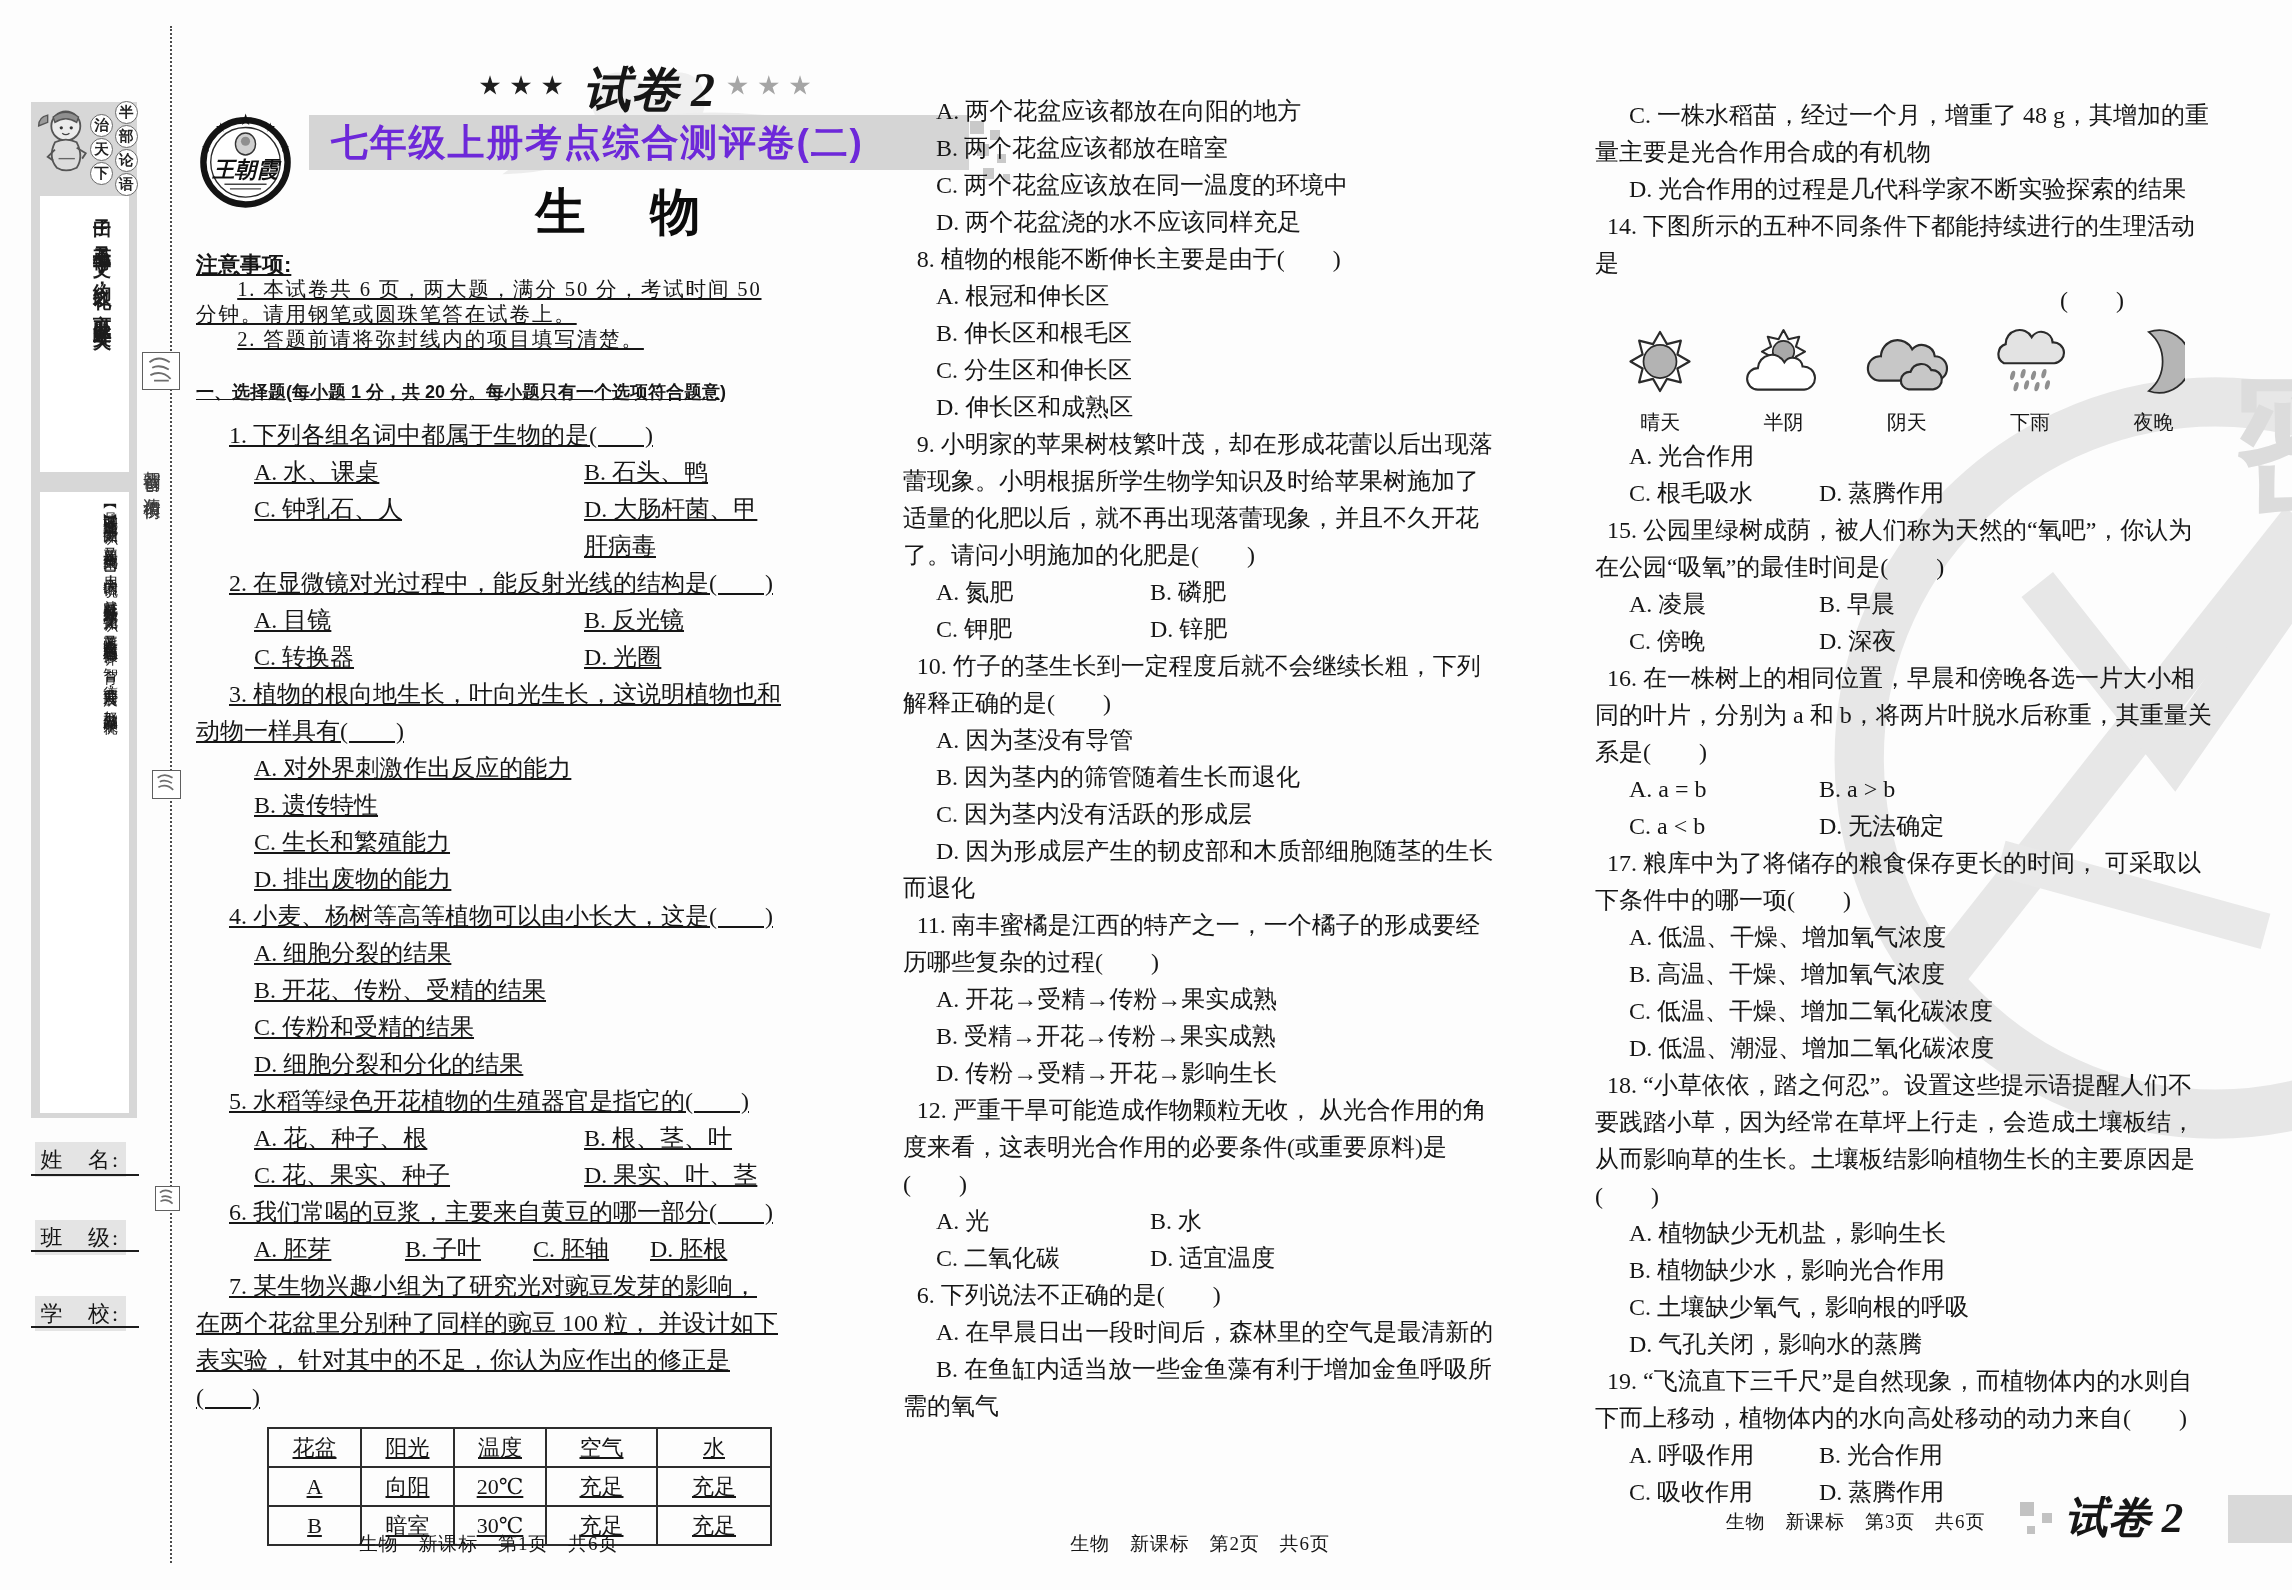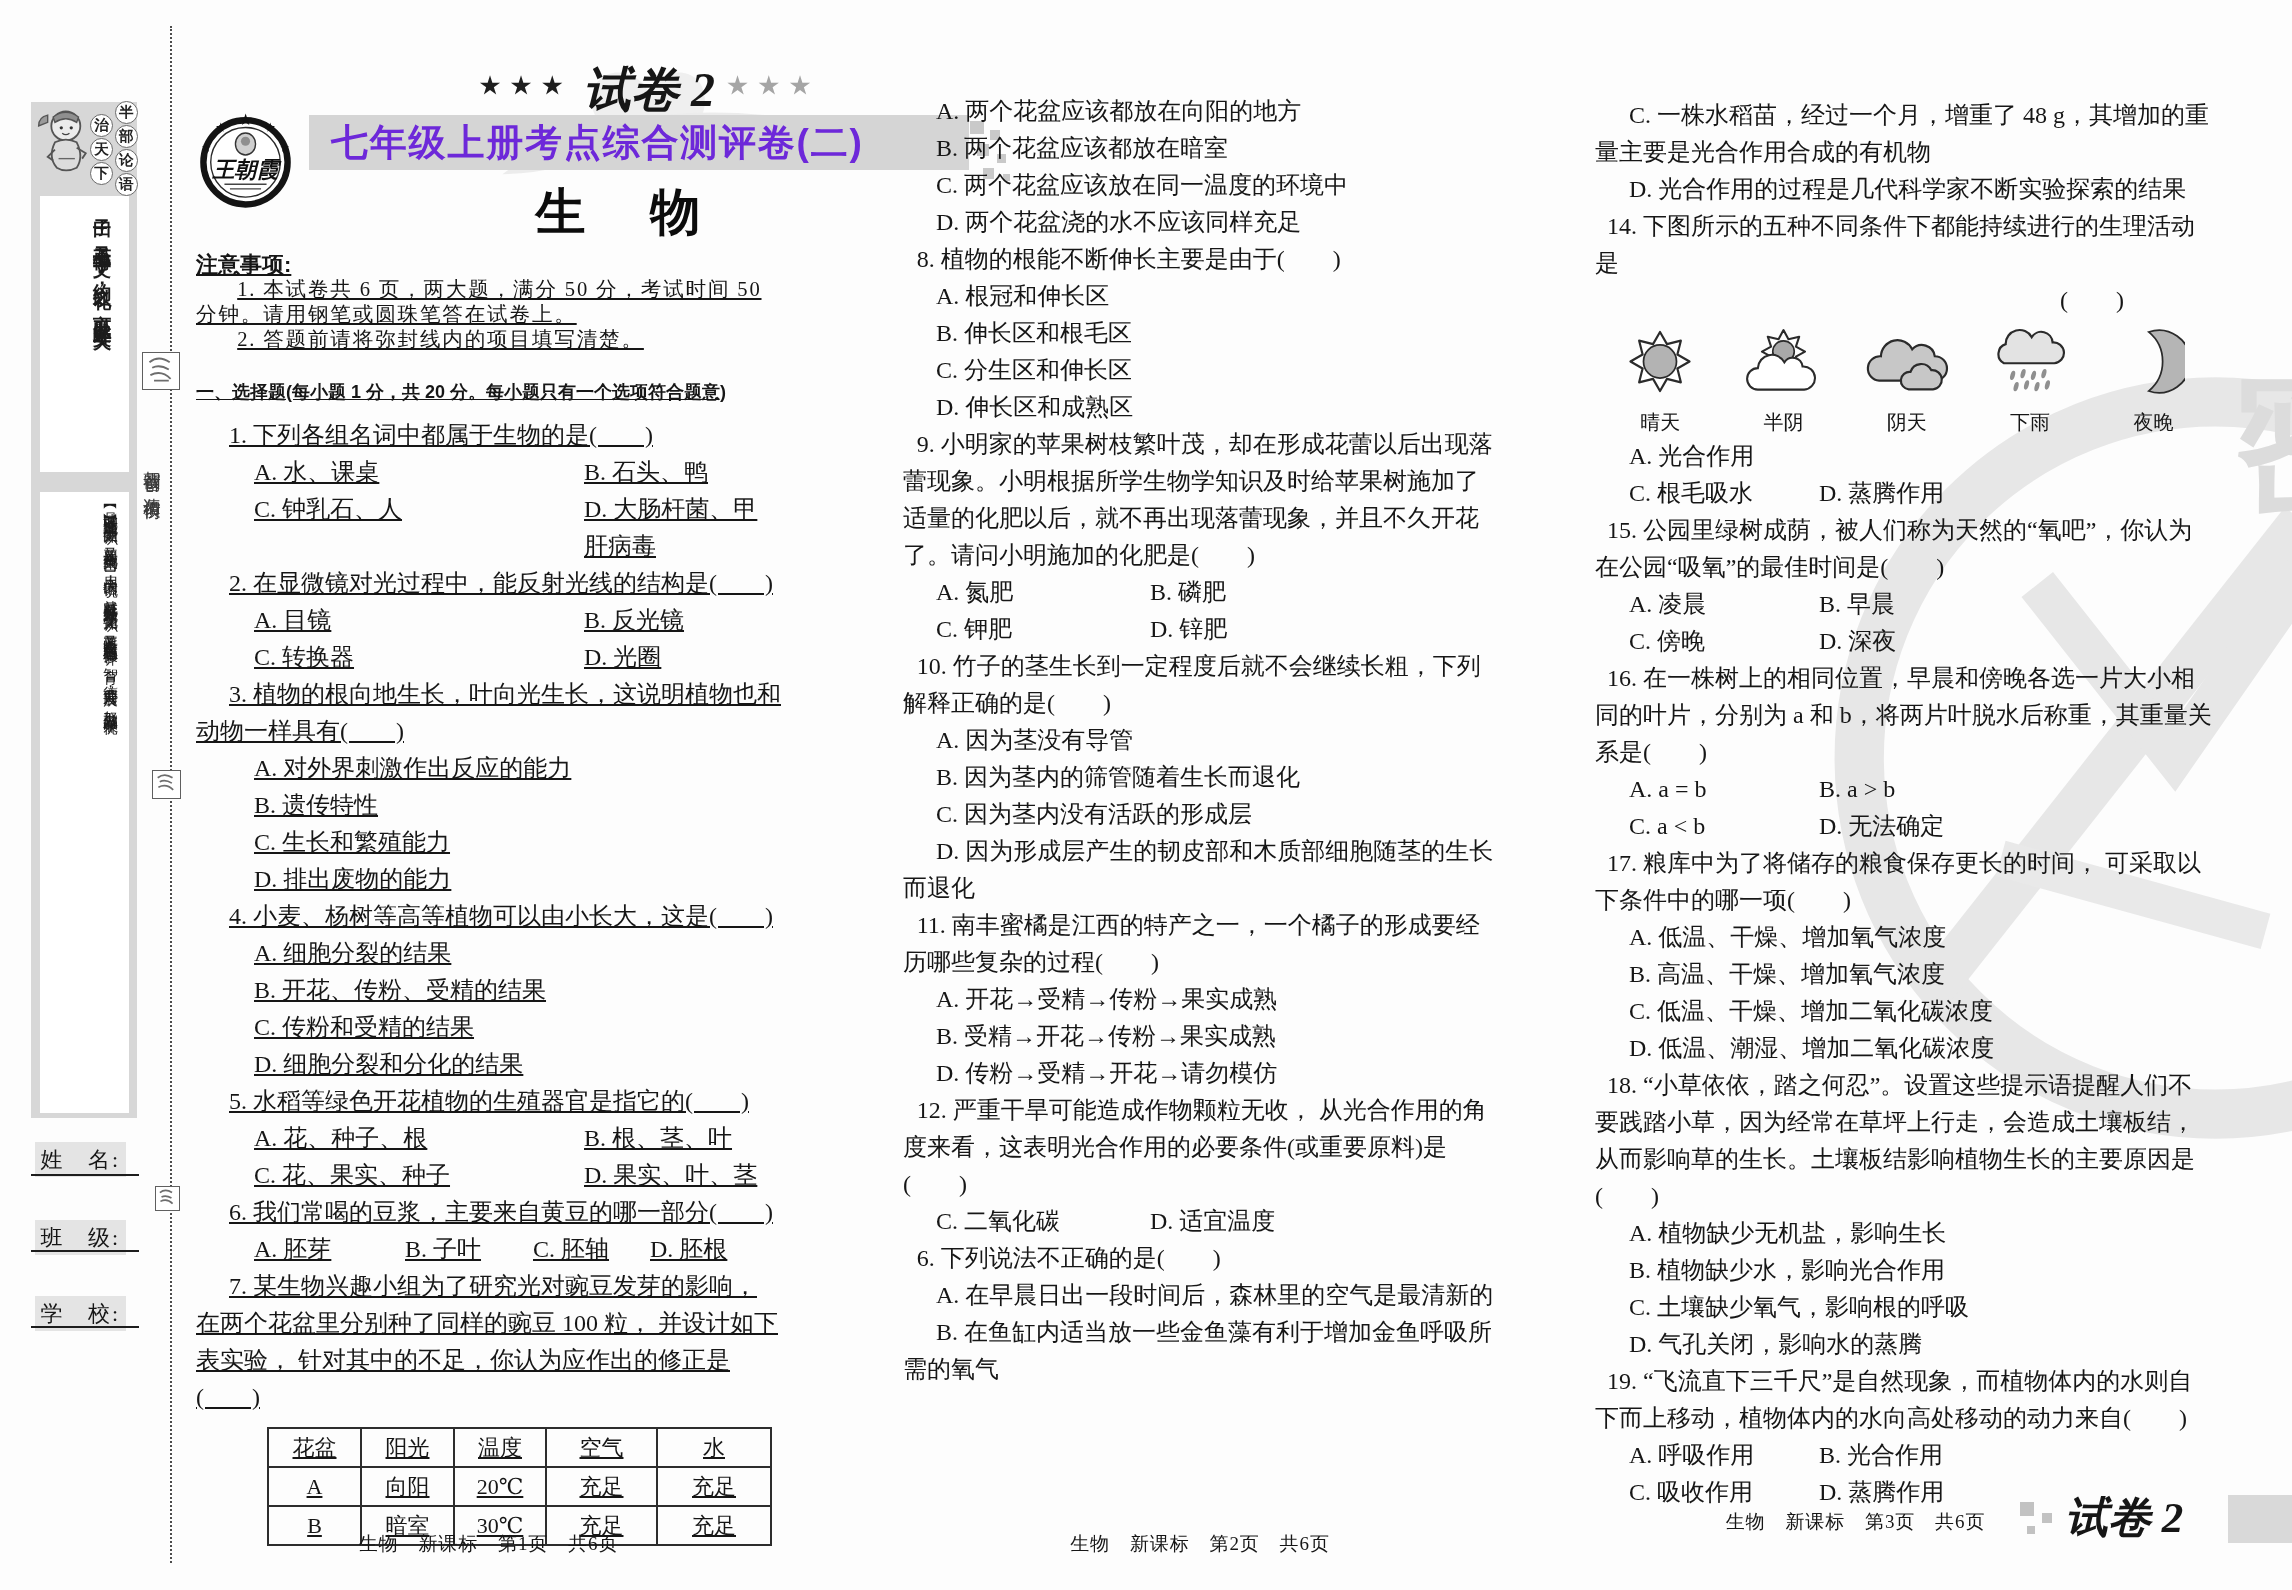--- a/index.html
+++ b/index.html
@@ -293,23 +293,27 @@
 
     <p class="q">10. 竹子的茎生长到一定程度后就不会继续长粗，下列解释正确的是(　　)</p>
     <p class="os">A. 因为茎没有导管</p>
     <p class="os">B. 因为茎内的筛管随着生长而退化</p>
     <p class="os">C. 因为茎内没有活跃的形成层</p>
     <p class="os">D. 因为形成层产生的韧皮部和木质部细胞随茎的生长而退化</p>
 
     <p class="q">11. 南丰蜜橘是江西的特产之一，一个橘子的形成要经历哪些复杂的过程(　　)</p>
     <p class="os">A. 开花→受精→传粉→果实成熟</p>
     <p class="os">B. 受精→开花→传粉→果实成熟</p>
-    <p class="os">D. 传粉→受精→开花→请勿模仿</p>
+    <p class="os">D. 传粉→受精→开花→影响生长</p>
 
     <p class="q">12. 严重干旱可能造成作物颗粒无收， 从光合作用的角度来看，这表明光合作用的必要条件(或重要原料)是(　　)</p>
+    <div class="orow">
+      <span>A. 光</span>
+        <span>B. 水</span>
+    </div>
     <div class="orow">
       <span>C. 二氧化碳</span>
         <span>D. 适宜温度</span>
     </div>
 
     <p class="q">6. 下列说法不正确的是(　　)</p>
     <p class="os">A. 在早晨日出一段时间后，森林里的空气是最清新的</p>
     <p class="os">B. 在鱼缸内适当放一些金鱼藻有利于增加金鱼呼吸所需的氧气</p>
   </div>
 

